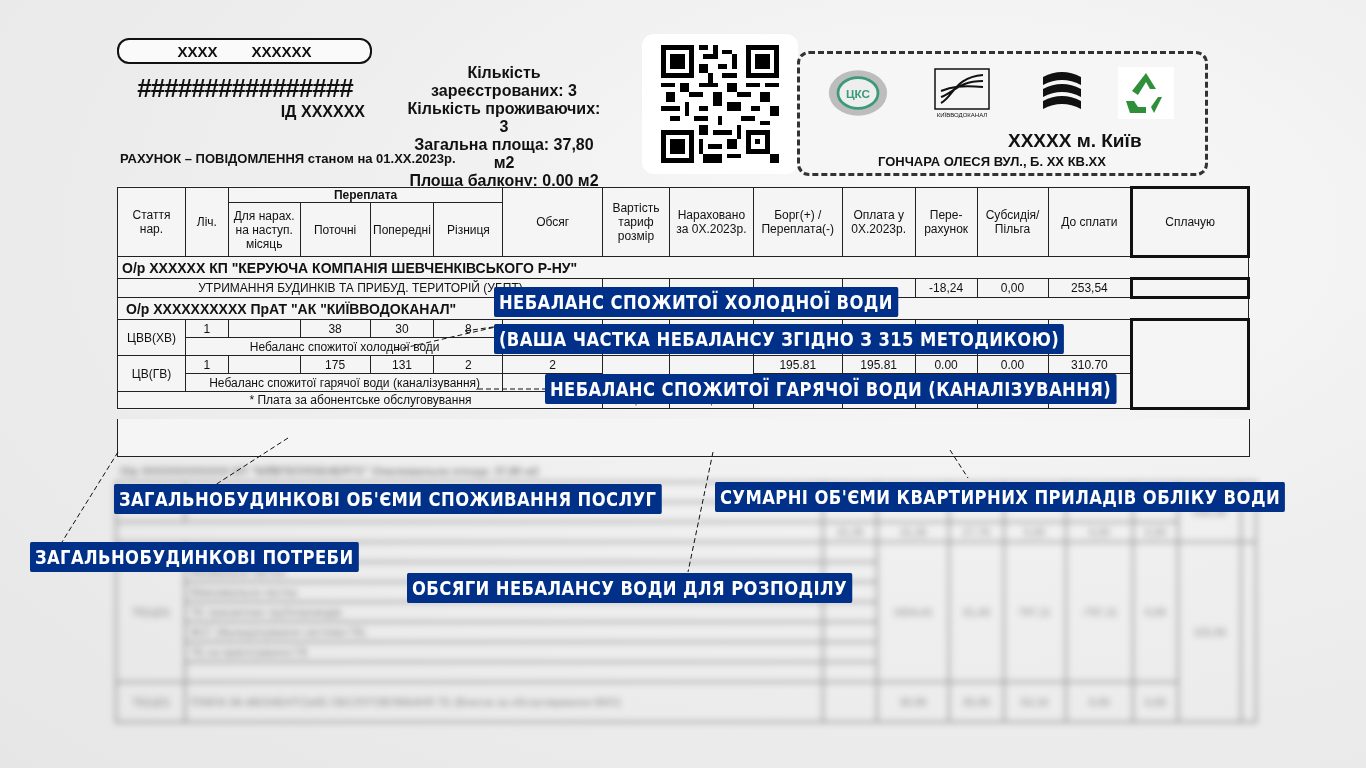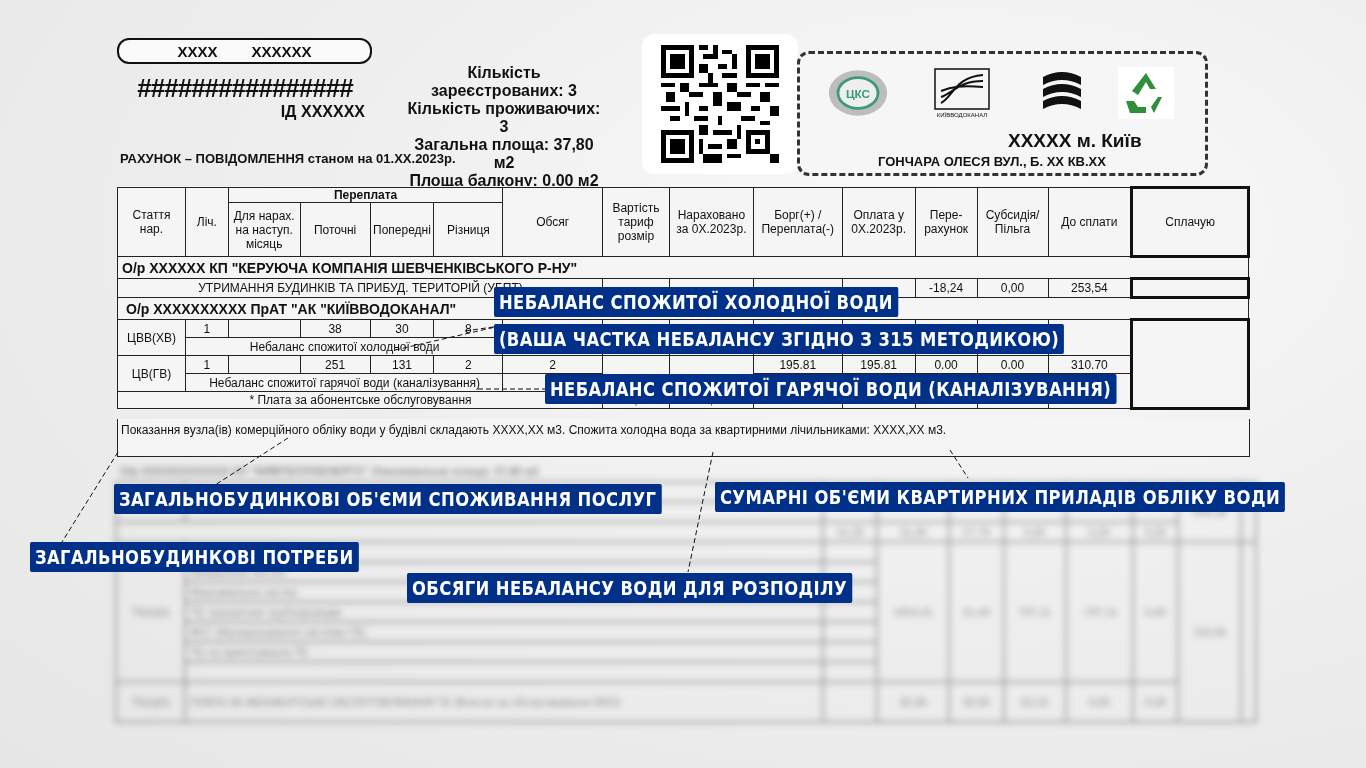--- a/index.html
+++ b/index.html
@@ -258,21 +258,21 @@
         <td rowspan="2"></td>
     <td rowspan="5" class="thick"></td>
   </tr>
   <tr style="height:18px">
     <td colspan="5" class="left">Небаланс спожитої холодної води</td>
   </tr>
   <tr style="height:18px">
     <td rowspan="2">ЦВ(ГВ)</td>
     <td>1</td>
     <td></td>
-    <td>251</td>
+    <td>175</td>
     <td>131</td>
     <td>2</td>
     <td>2</td>
     <td rowspan="2"></td>
         <td rowspan="2"></td>
     <td>195.81</td>
     <td>195.81</td>
     <td>0.00</td>
     <td>0.00</td>
     <td>310.70</td>
@@ -288,21 +288,20 @@
   </tr>
   <tr style="height:17px">
     <td colspan="7" class="left">* Плата за абонентське обслуговування</td>
     <td>39,19</td>
     <td>39,19</td>
   </tr>
 </tbody>
   </table>
 
 <div class="notes">
-  <div>Показання вузла(ів) комерційного обліку води у будівлі складають XXXX,XX м3. Спожита холодна вода за квартирними лічильниками: XXXX,XX м3.</div>
 </div>
 
 <div class="blurred">
   <table>
     <tbody>
         <tr>
           <td colspan="10" class="title">О/р XXXXXXXXXXXX  КП "КИЇВТЕПЛОЕНЕРГО" Опалювальна площа: 37,80 м2</td>
         </tr>
     <tr>
           <td rowspan="2"></td>

